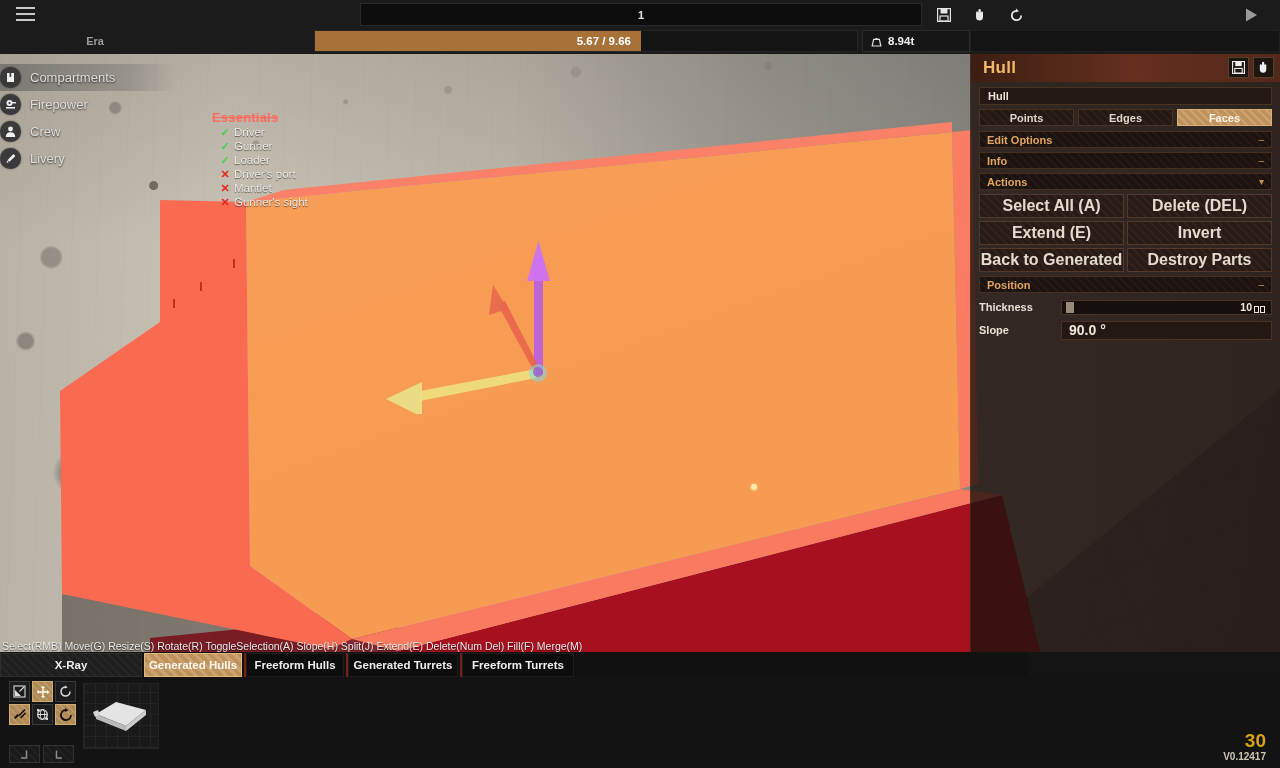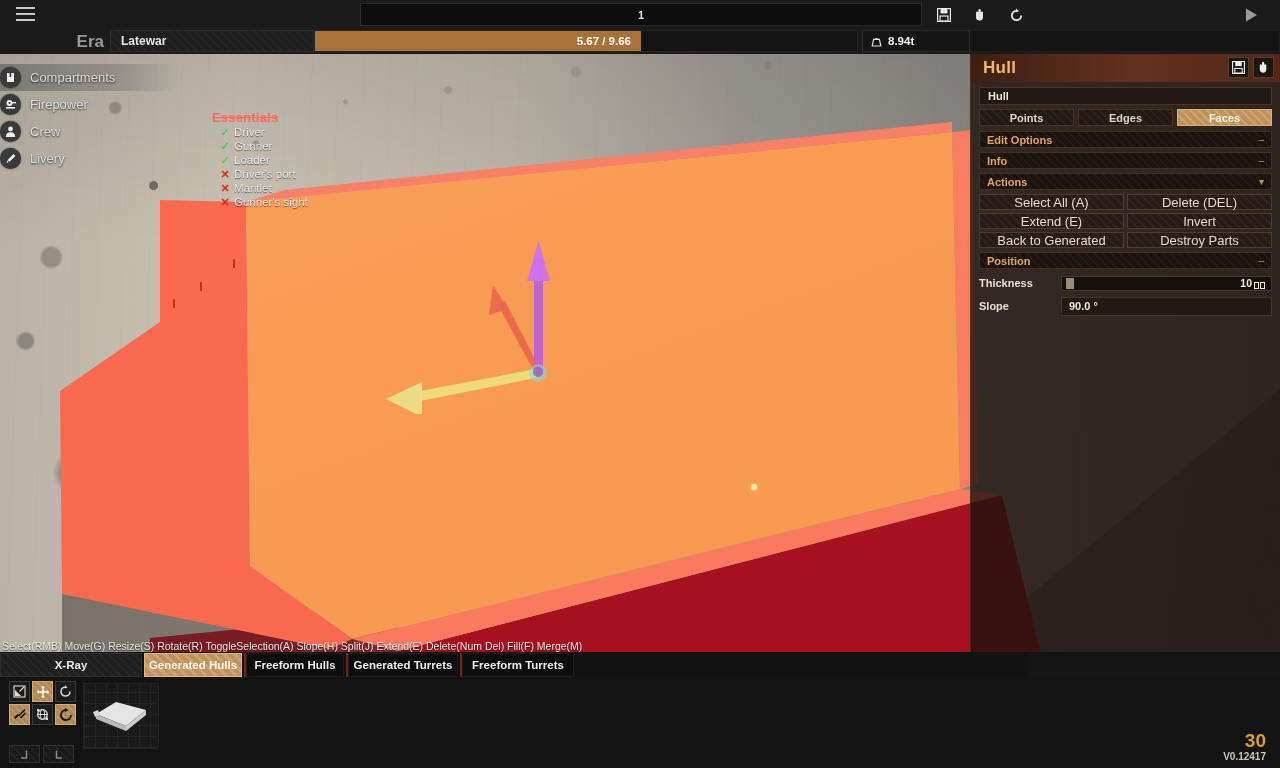--- a/index.html
+++ b/index.html
@@ -151,21 +151,21 @@
   }
   .play-btn {
     position:absolute; right:18px; top:5px; width:22px; height:20px;
     display:flex; align-items:center; justify-content:center; cursor:pointer;
   }
 
   
   .erabar { position:absolute; left:0; top:29px; width:1280px; height:25px; background:#1b1b1b; }
   .era-label {
     position:absolute; left:68px; top:32px; width:36px; height:19px;
-    color:#9b9b9b; font-size:17px; font-weight:bold; line-height:19px; text-align:right;
+    color:#9b9b9b; font-size:11px; font-weight:bold; line-height:19px; text-align:right;
   }
   .era-value {
     position:absolute; left:110px; top:30px; width:204px; height:22px;
     background:#1e1e1e;
     background-image: repeating-linear-gradient(45deg, rgba(255,255,255,0.028) 0 2px, transparent 2px 6px);
     border:1px solid #2d2d2d;
     color:#e6e6e6; font-size:12px; font-weight:bold; line-height:20px; padding-left:10px;
   }
   .cost-track {
     position:absolute; left:314px; top:30px; width:544px; height:22px;
@@ -234,41 +234,41 @@
     background:#1c1310;
     background-image: repeating-linear-gradient(45deg, rgba(255,255,255,0.03) 0 2px, transparent 2px 6px);
     border:1px solid #45301f;
     display:flex; align-items:center; justify-content:space-between;
     padding:0 7px; cursor:pointer;
   }
   .section-hdr span.t { color:#e0a55f; font-size:11px; font-weight:bold; }
   .section-hdr span.c { color:#c49257; font-size:10px; }
   .act-grid { display:grid; grid-template-columns:1fr 1fr; gap:3px; margin-bottom:4px; }
   .act-btn {
-    height:16px; background:#281a14; border:1px solid #53392a;
+    height:24px; background:#281a14; border:1px solid #53392a;
     background-image: repeating-linear-gradient(45deg, rgba(255,255,255,0.04) 0 2px, transparent 2px 6px);
-    color:#e3dbcd; font-size:13px; font-weight:normal;
+    color:#e3dbcd; font-size:16px; font-weight:bold;
     display:flex; align-items:center; justify-content:center; cursor:pointer;
   }
   .prop-row { display:flex; align-items:center; height:20px; margin-bottom:3px; }
   .prop-label { width:82px; color:#e9e0d2; font-size:11px; font-weight:bold; }
   .slider {
     position:relative; flex:1; height:15px; background:#15100d; border:1px solid #4b3524;
     display:flex; align-items:center;
   }
   .slider-handle { position:absolute; left:1px; top:1px; width:8px; height:11px; background:#9a8a78; cursor:pointer; }
   .slider-val {
     position:absolute; right:4px; top:0; height:13px; line-height:13px;
     color:#f1ead9; font-size:10.5px; font-weight:bold; display:flex; align-items:center; gap:2px;
   }
   .mm-glyph { display:inline-block; width:13px; height:8px; }
   .mm-glyph i { display:inline-block; width:5px; height:7px; border:1px solid #f1ead9; margin-right:1px; }
   .slope-input {
     flex:1; height:19px; background:#241813; border:1px solid #4a3322;
-    color:#f0e8da; font-size:11px; font-weight:bold; line-height:17px; padding-left:7px; cursor:text;
+    color:#f0e8da; font-size:14px; font-weight:bold; line-height:17px; padding-left:7px; cursor:text;
   }
 
   
   .statusline {
     position:absolute; left:0; top:640px; width:1280px; height:12px;
     color:#e8e8e8; font-size:10.5px; padding-left:2px;
     text-shadow:0 1px 1px rgba(0,0,0,.6);
   }
 
   
@@ -431,21 +431,20 @@
 
     <div class="play-btn">
       <svg width="16" height="16" viewBox="0 0 16 16">
           <polygon points="3,1.5 14,8 3,14.5" fill="#9a9a9a"></polygon>
         </svg>
     </div>
   </div>
 
   <div class="erabar"></div>
   <div class="era-label">Era</div>
-  <div class="era-value">Latewar</div>
   <div class="cost-track">
     <div class="cost-fill">5.67 / 9.66</div>
   </div>
   <div class="weight-box">
     <svg width="11" height="11" viewBox="0 0 11 11">
       <polygon points="1.2,10 9.8,10 8.4,3.4 2.6,3.4" fill="none" stroke="#e0e0e0" stroke-width="1.2"></polygon>
       <path d="M4.3 3.4 A1.3 1.3 0 0 1 6.7 3.4" fill="none" stroke="#e0e0e0" stroke-width="1.1"></path>
     </svg>
     <span>8.94t</span>
   </div>

